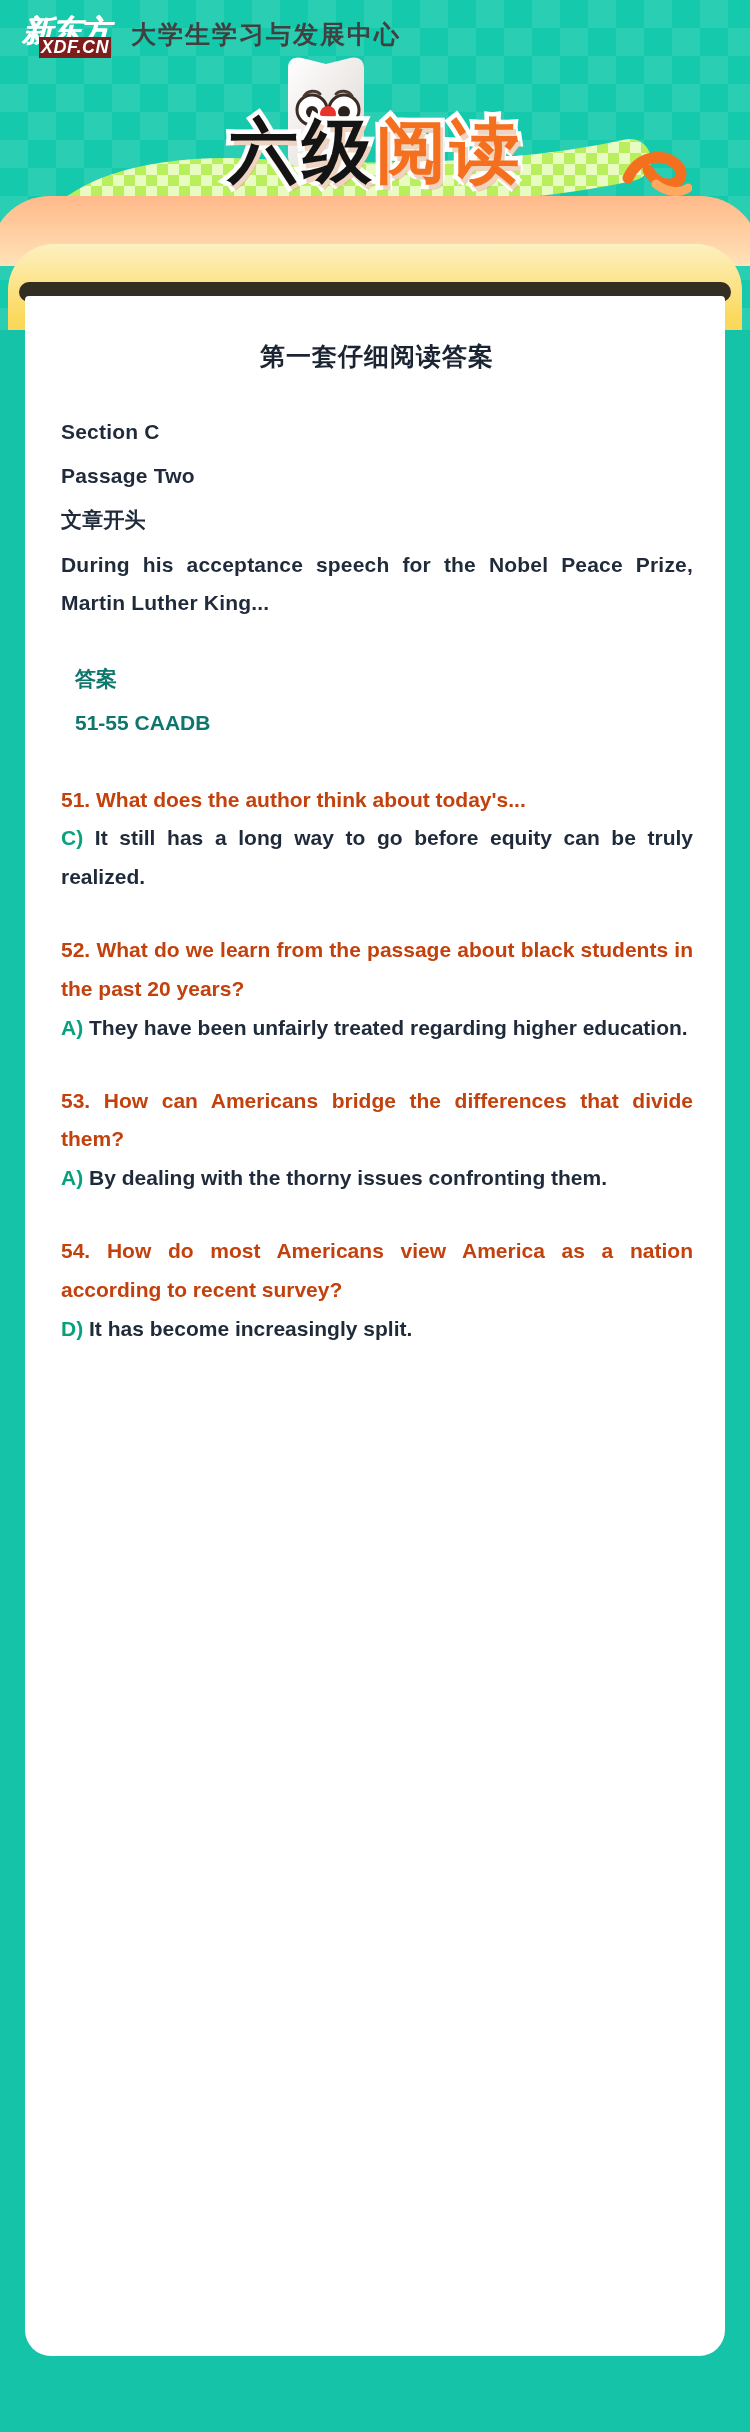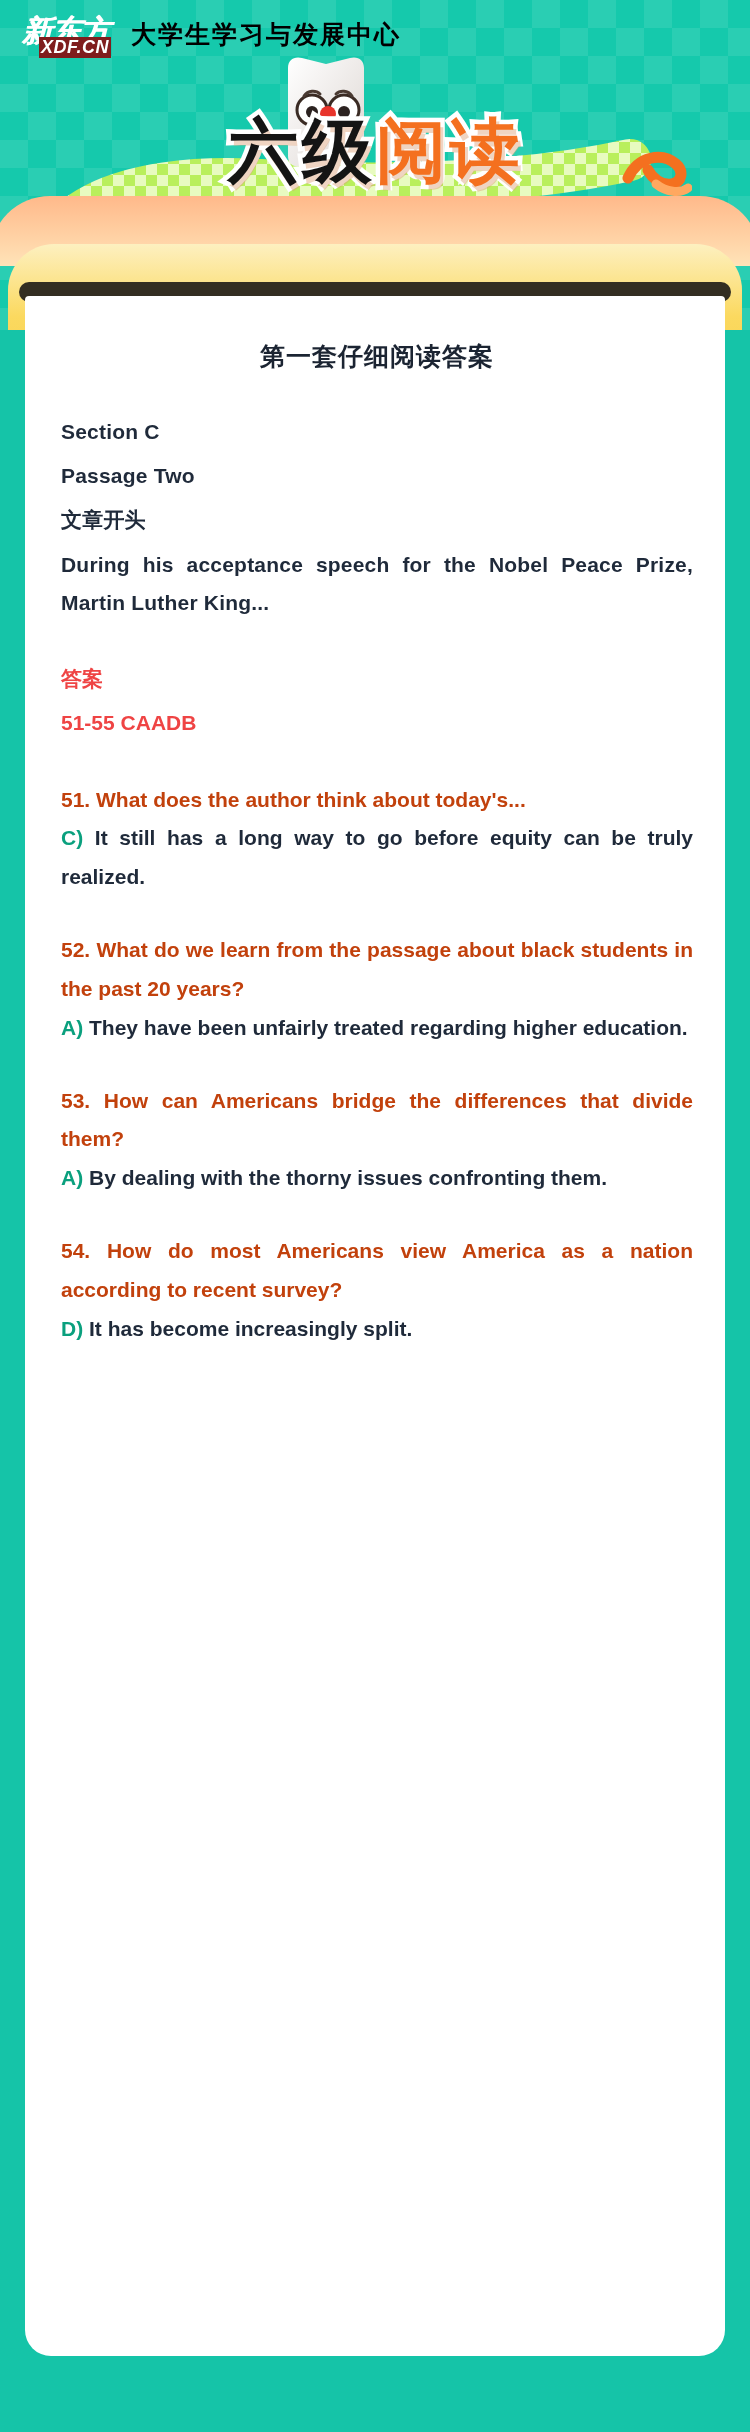--- a/index.html
+++ b/index.html
@@ -62,21 +62,21 @@
     font-style: italic;
     font-size: 18px;
     color: #ffffff;
     letter-spacing: .5px;
     background: #7f1d1d;
     padding: 0 2px;
   }
   .brand-title {
     font-size: 25px;
     font-weight: bold;
-    color: #000000;
+    color: #404040;
     letter-spacing: 2px;
     font-family: Liberation Mono, monospace;
   }
 
   
   .ribbon {
     position: absolute;
     left: -30px; top: 120px;
     width: 700px; height: 180px;
     z-index: 2;
@@ -180,21 +180,21 @@
   .para {
     font-size: 21px;
     font-weight: bold;
     color: #1f2a3a;
     line-height: 1.82;
     letter-spacing: .2px;
   }
   .para.justify { text-align: justify; text-justify: inter-word; }
   .gap-sm { height: 6px; }
   .gap-lg { height: 38px; }
-  .ansblock { font-size: 21px; font-weight: bold; color: #ef4444; line-height: 1.82; }
+  .ansblock { font-size: 21px; font-weight: bold; color: #0f766e; line-height: 1.82; margin-left: 14px; }
 
   .qa { margin-top: 0; }
   .q-text {
     font-size: 21px;
     font-weight: bold;
     color: #c2410c;
     line-height: 1.85;
     text-align: justify;
     text-justify: inter-word;
   }

